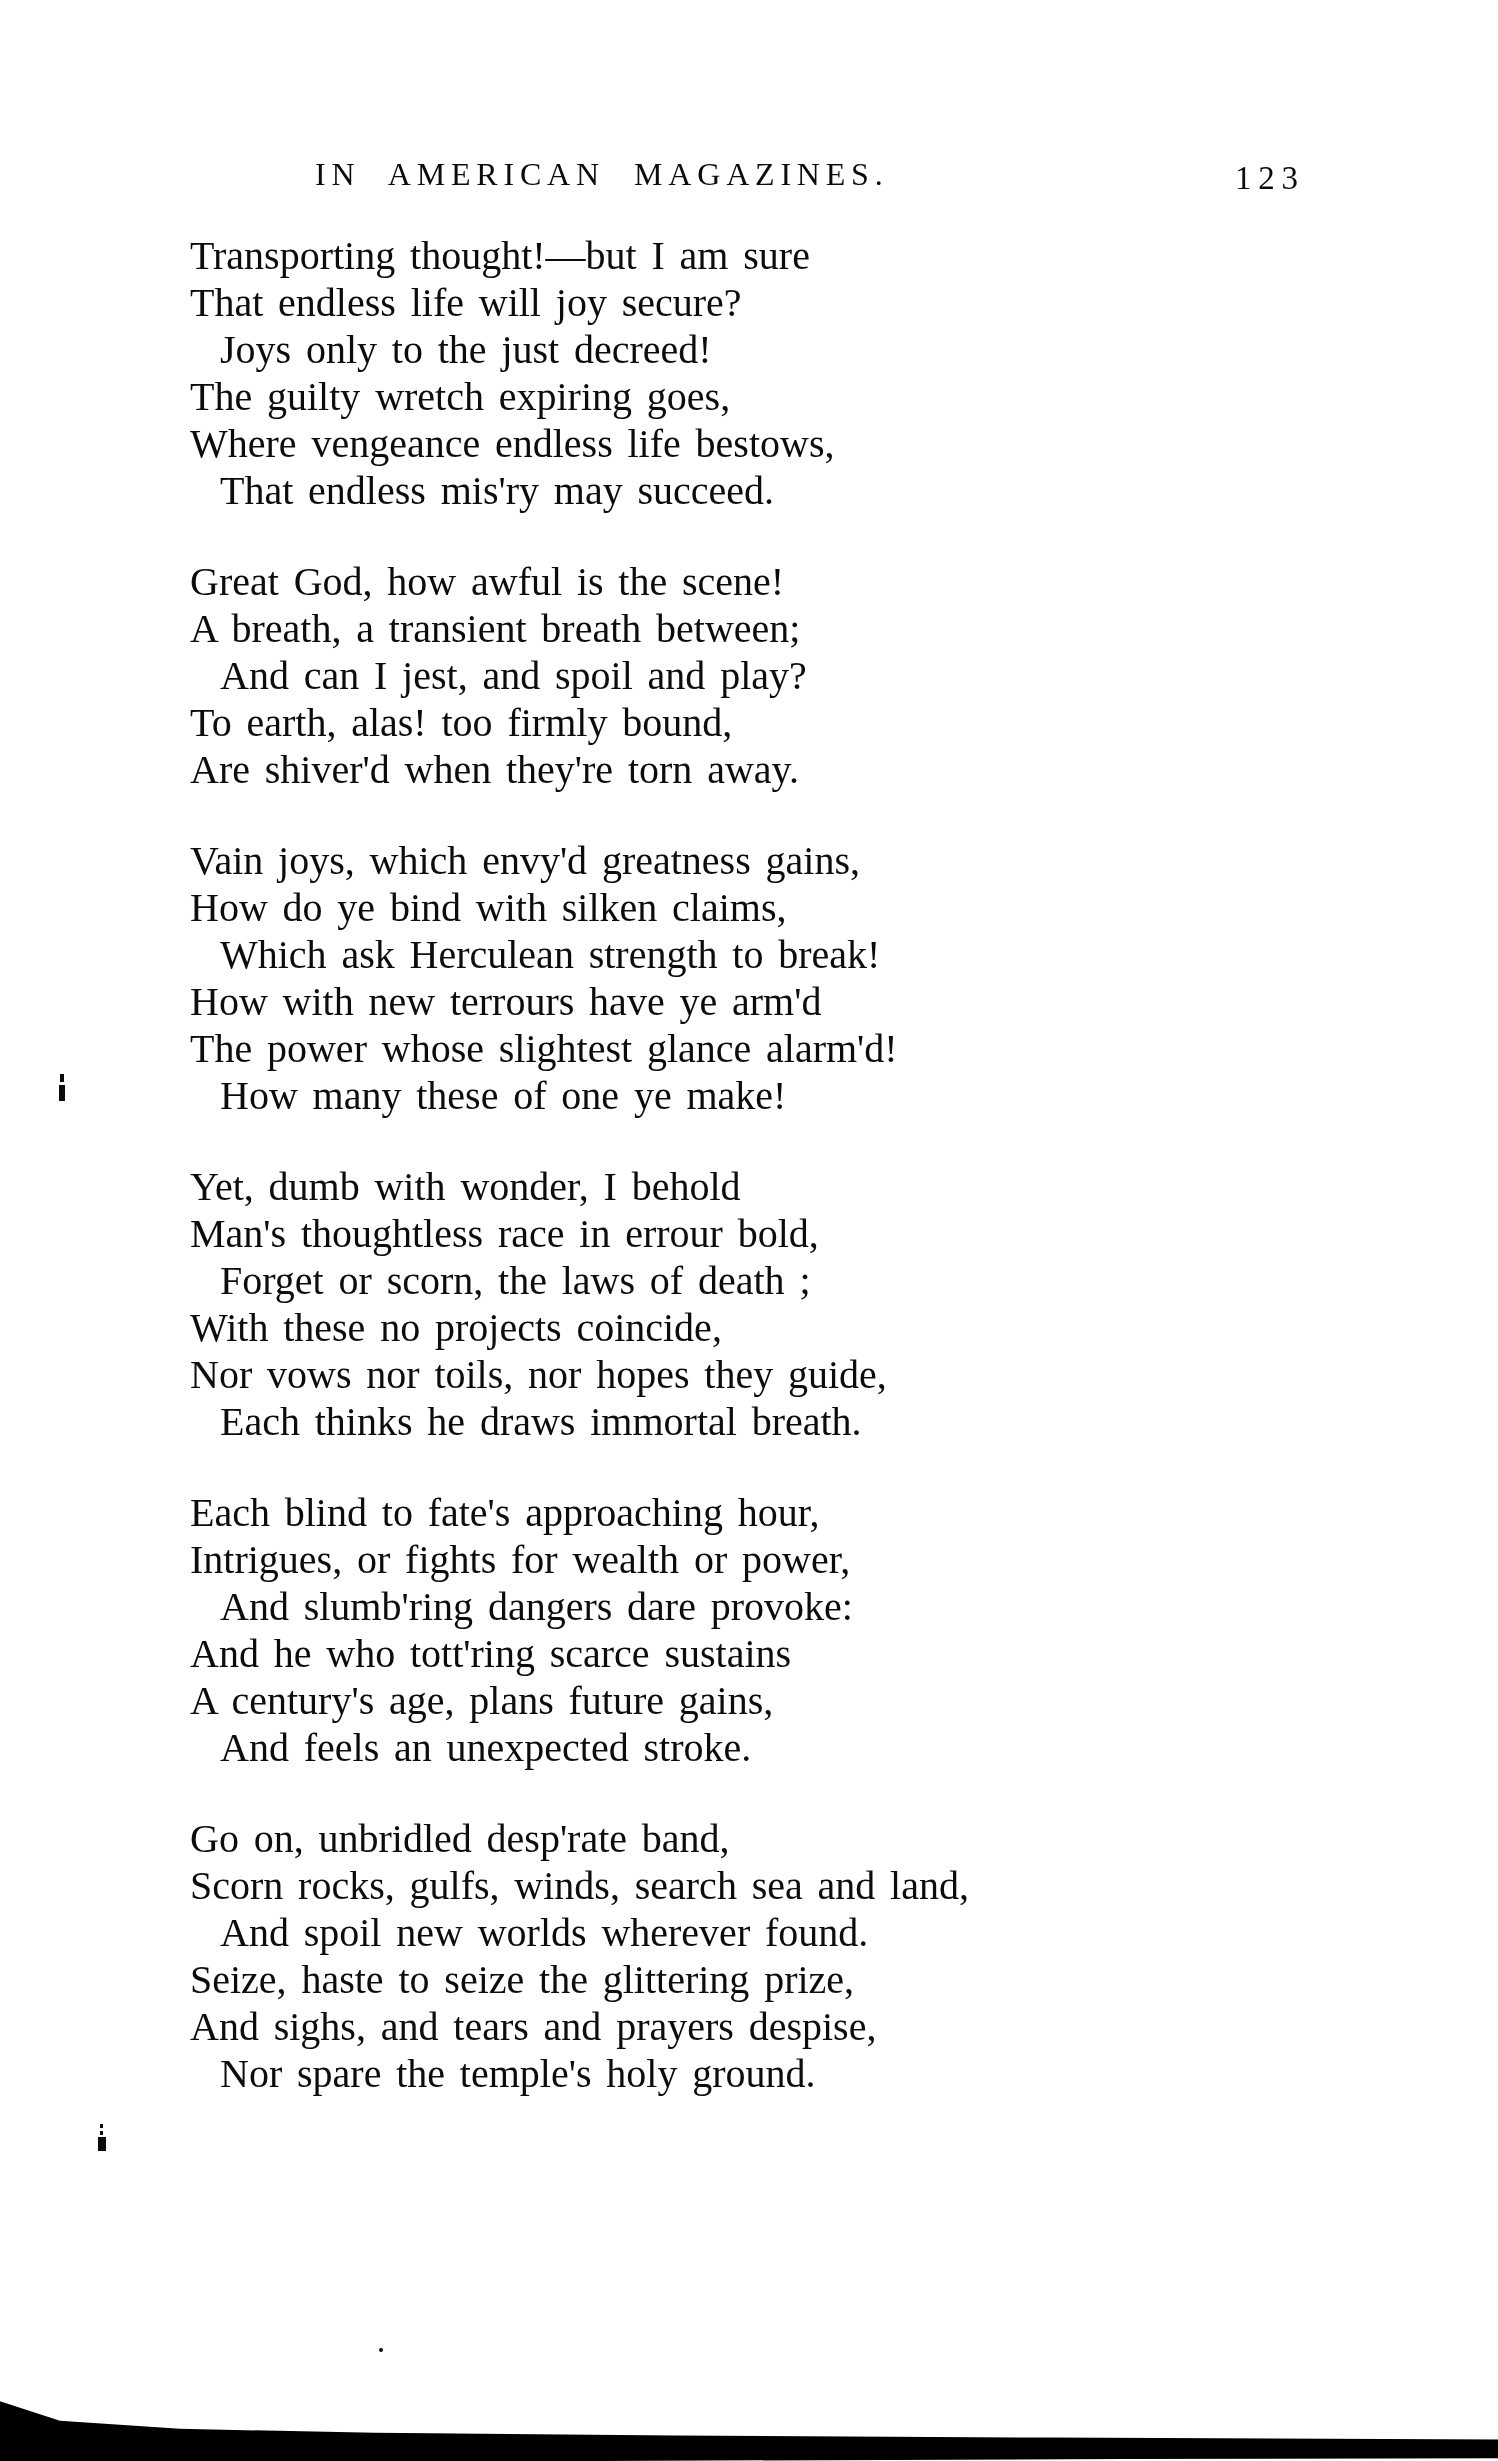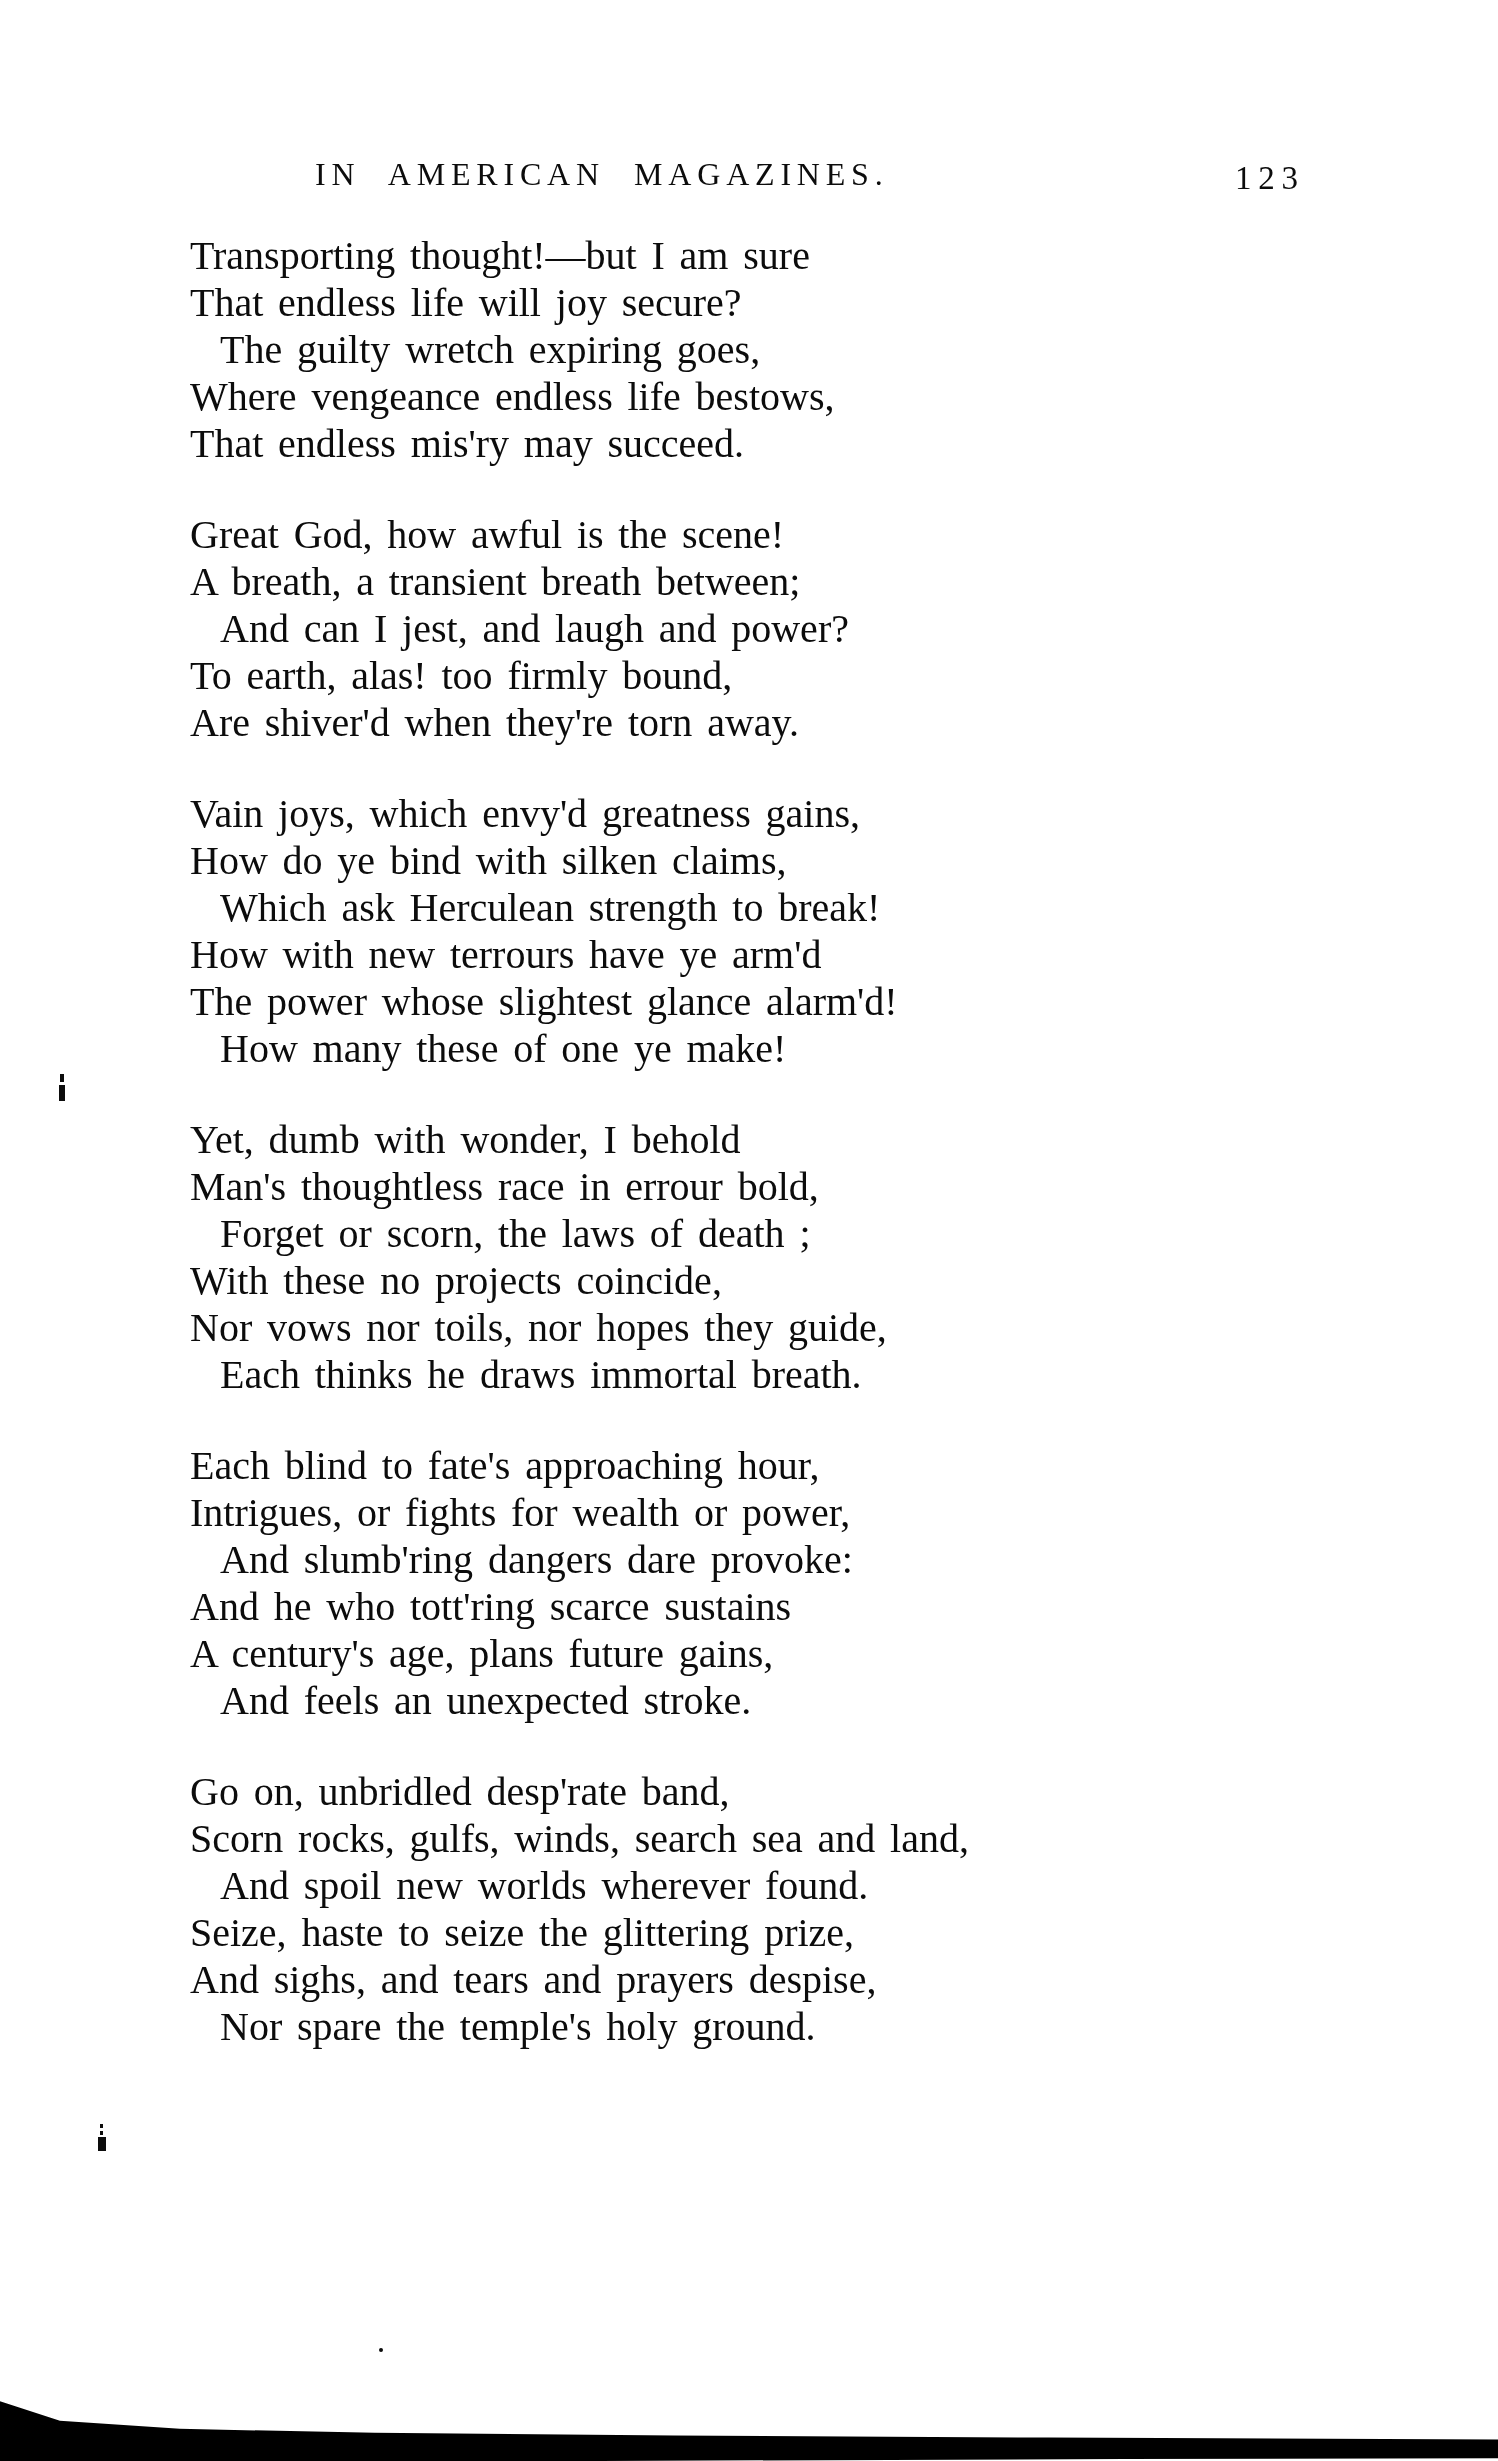--- a/index.html
+++ b/index.html
@@ -123,29 +123,30 @@
 <div class="page">
 
   <div class="running-head">IN AMERICAN MAGAZINES.</div>
   <div class="page-number">123</div>
 
   <main class="poem">
 
     <div class="stanza">
       <div class="line">Transporting thought!—but I am sure</div>
       <div class="line">That endless life will joy secure?</div>
+      <div class="line">Joys only to the just decreed!</div>
       <div class="line">The guilty wretch expiring goes,</div>
       <div class="line">Where vengeance endless life bestows,</div>
       <div class="line">That endless mis'ry may succeed.</div>
     </div>
 
     <div class="stanza">
       <div class="line">Great God, how awful is the scene!</div>
       <div class="line">A breath, a transient breath between;</div>
-      <div class="line">And can I jest, and laugh and power?</div>
+      <div class="line">And can I jest, and spoil and play?</div>
       <div class="line">To earth, alas! too firmly bound,</div>
       <div class="line">Are shiver'd when they're torn away.</div>
     </div>
 
     <div class="stanza">
       <div class="line">Vain joys, which envy'd greatness gains,</div>
       <div class="line">How do ye bind with silken claims,</div>
       <div class="line">Which ask Herculean strength to break!</div>
       <div class="line">How with new terrours have ye arm'd</div>
       <div class="line">The power whose slightest glance alarm'd!</div>

